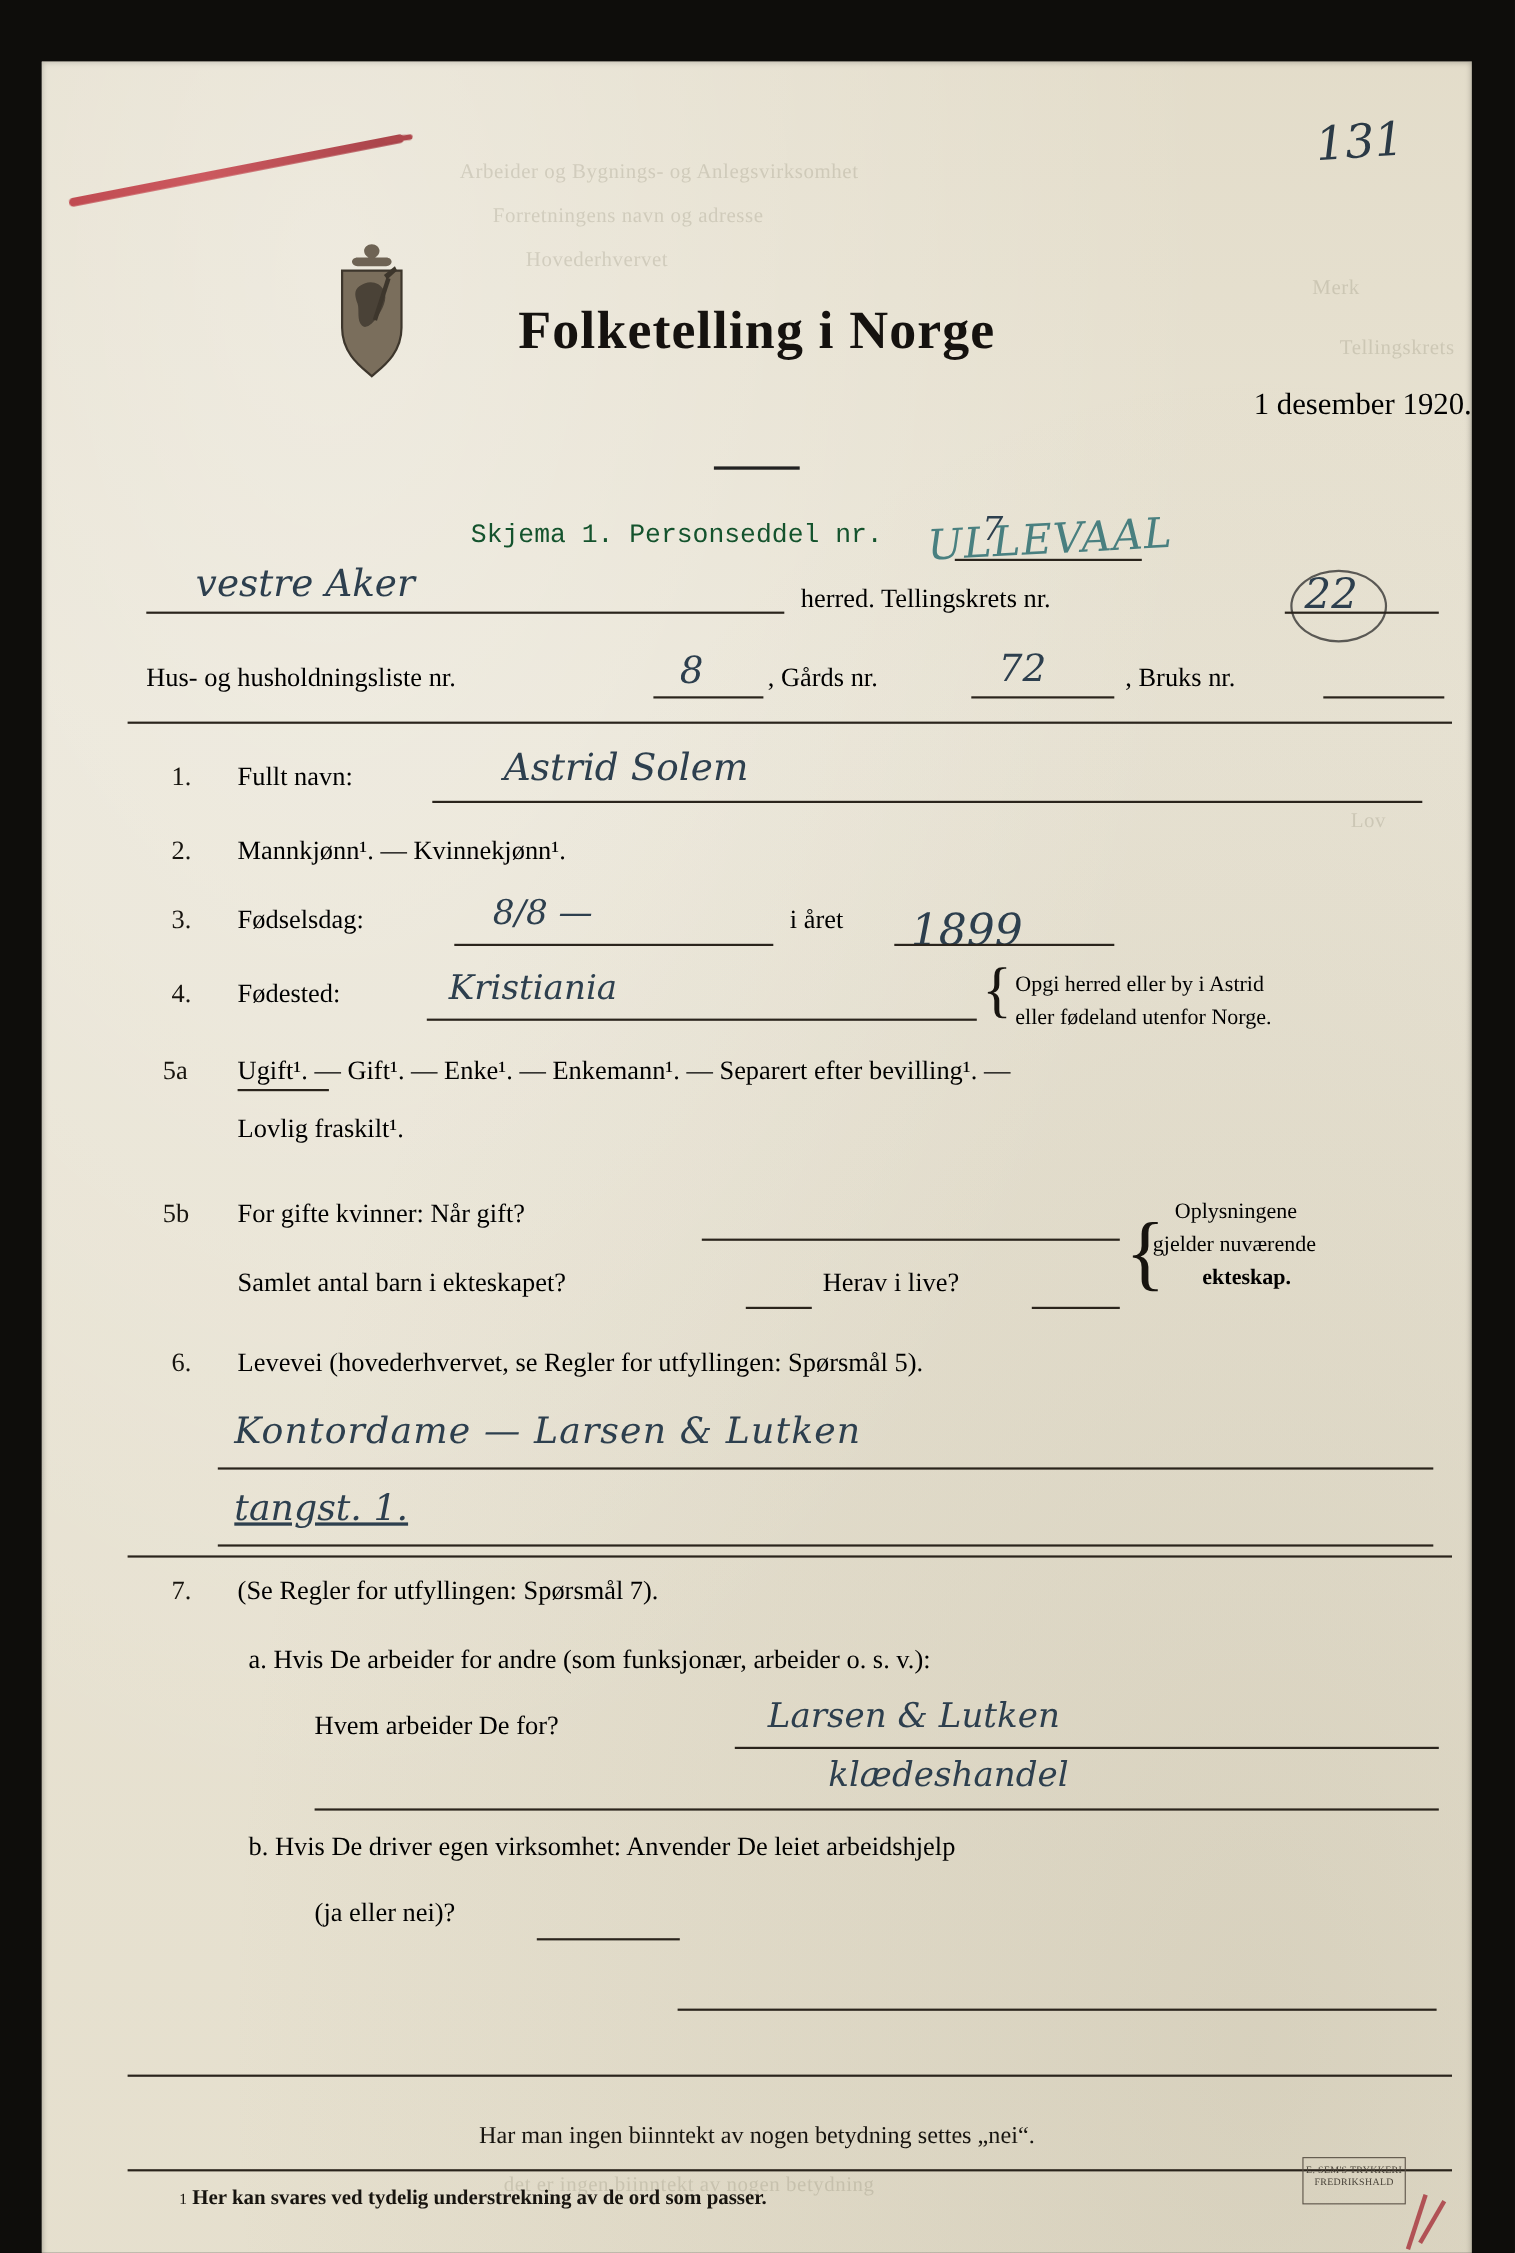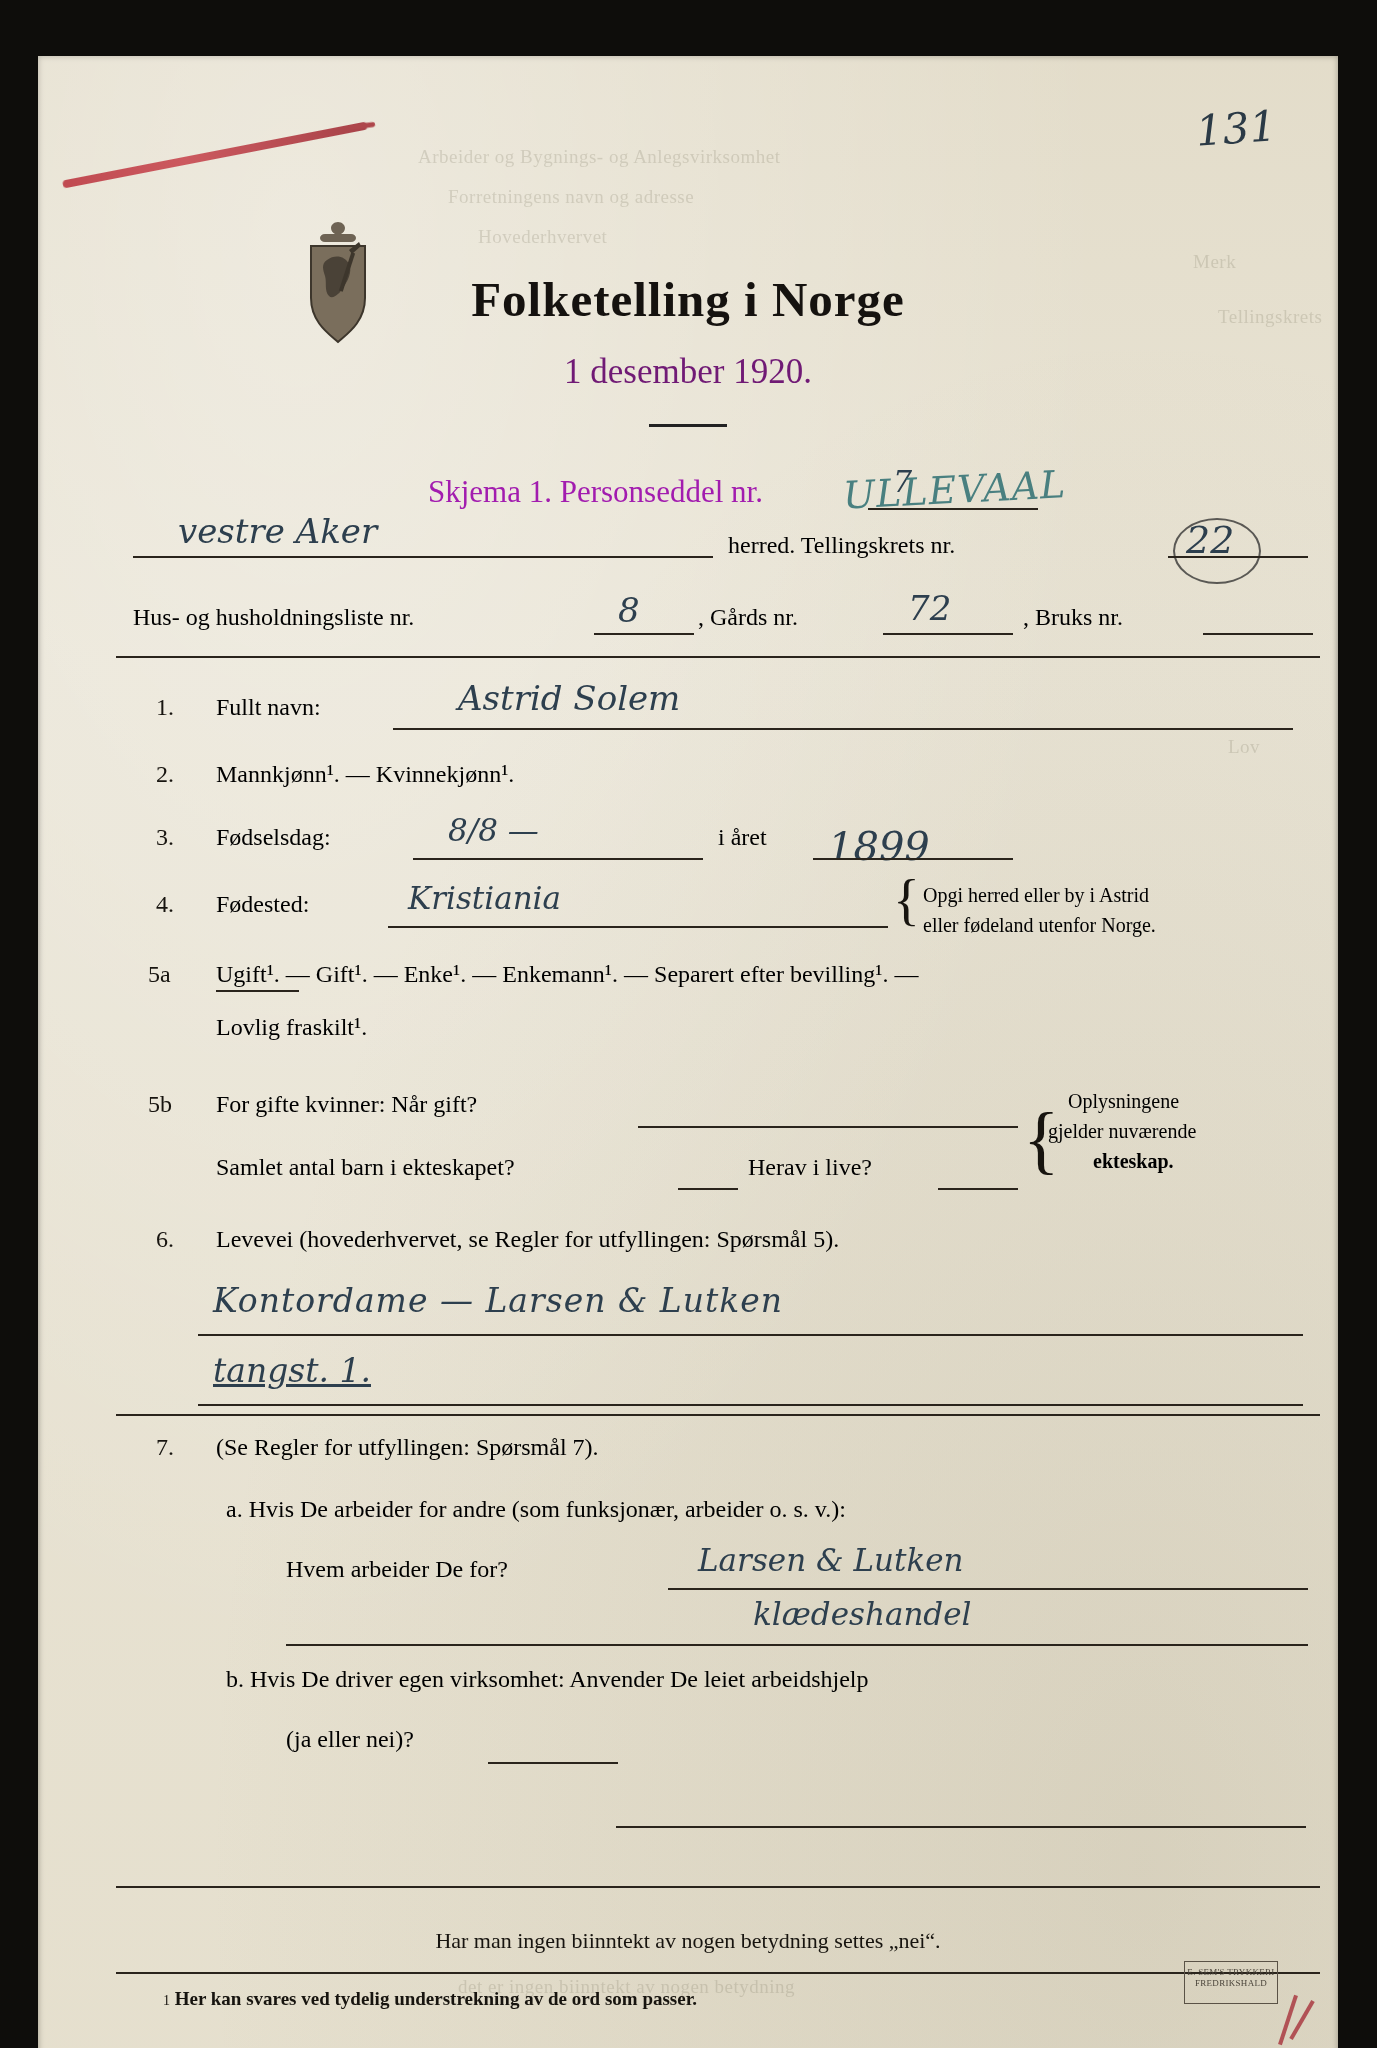--- a/index.html
+++ b/index.html
@@ -29,25 +29,25 @@
      background:#a42b33;transform:rotate(4deg);border-radius:3px;}
 
   
   .hand{font-family:"DejaVu Serif",serif;font-style:italic;color:#2d3f4e;}
 
   
   .arms{position:absolute;left:255px;top:160px;width:90px;height:130px;}
 
   h1.title{position:absolute;left:0;right:0;top:215px;text-align:center;
      font-size:49px;letter-spacing:1px;color:#15120f;font-family:"Liberation Serif",serif;margin:0;}
-  .subtitle{position:absolute;left:0;right:0;top:296px;text-align:center;
-     font-size:35px;color:#701a75;}
+  .subtitle{position:absolute;left:0;right:0;top:296px;text-align:right;
+     font-size:28px;color:#000000;}
   .rule-short{position:absolute;left:50%;top:368px;width:78px;height:3px;background:#222;transform:translateX(-50%);}
 
-  .line-row{position:absolute;font-size:31px;color:#a21caf;}
+  .line-row{position:absolute;font-size:24px;color:#14532d;font-family:Liberation Mono, monospace;}
   .hl{position:absolute;height:1.6px;background:#2a241c;}
 
   .sep{position:absolute;left:78px;right:18px;height:2px;background:#2a241c;}
 
   .num{position:absolute;font-size:24px;color:#17140f;}
   .lbl{position:absolute;font-size:24px;color:#000000;white-space:nowrap;}
   .small{font-size:20px;}
 
   .brace{position:absolute;font-size:56px;color:#17140f;font-family:"Liberation Serif",serif;}
 

